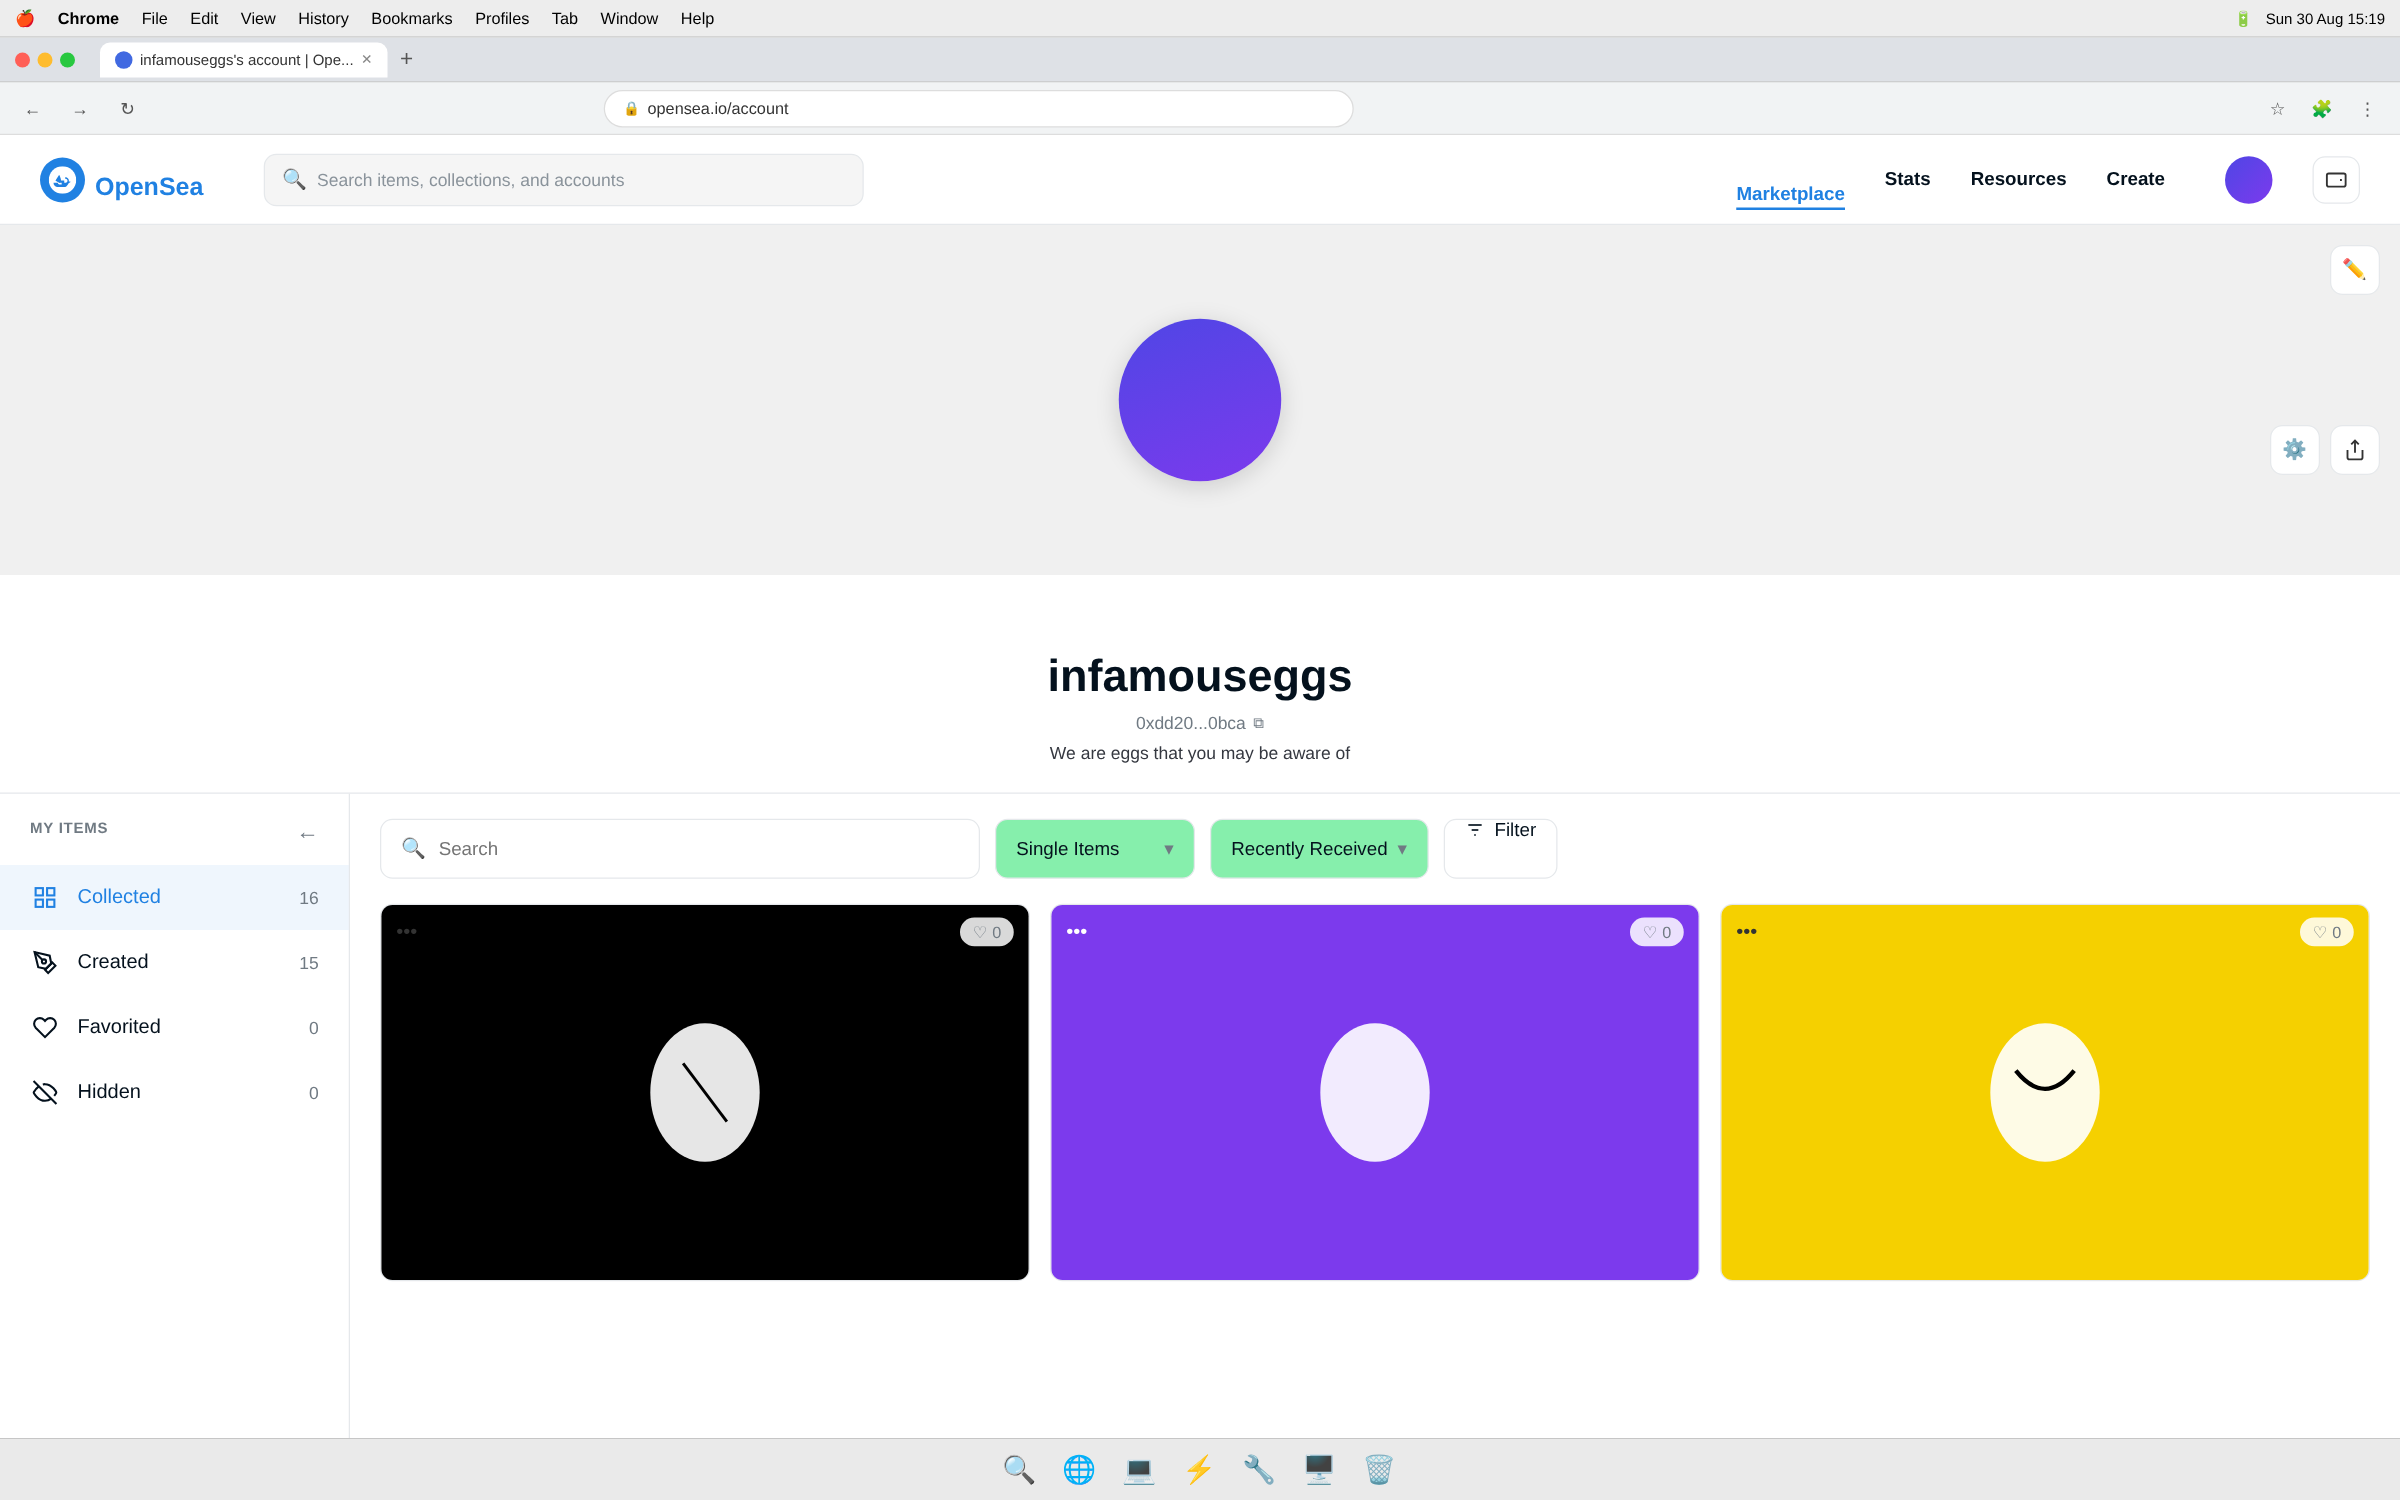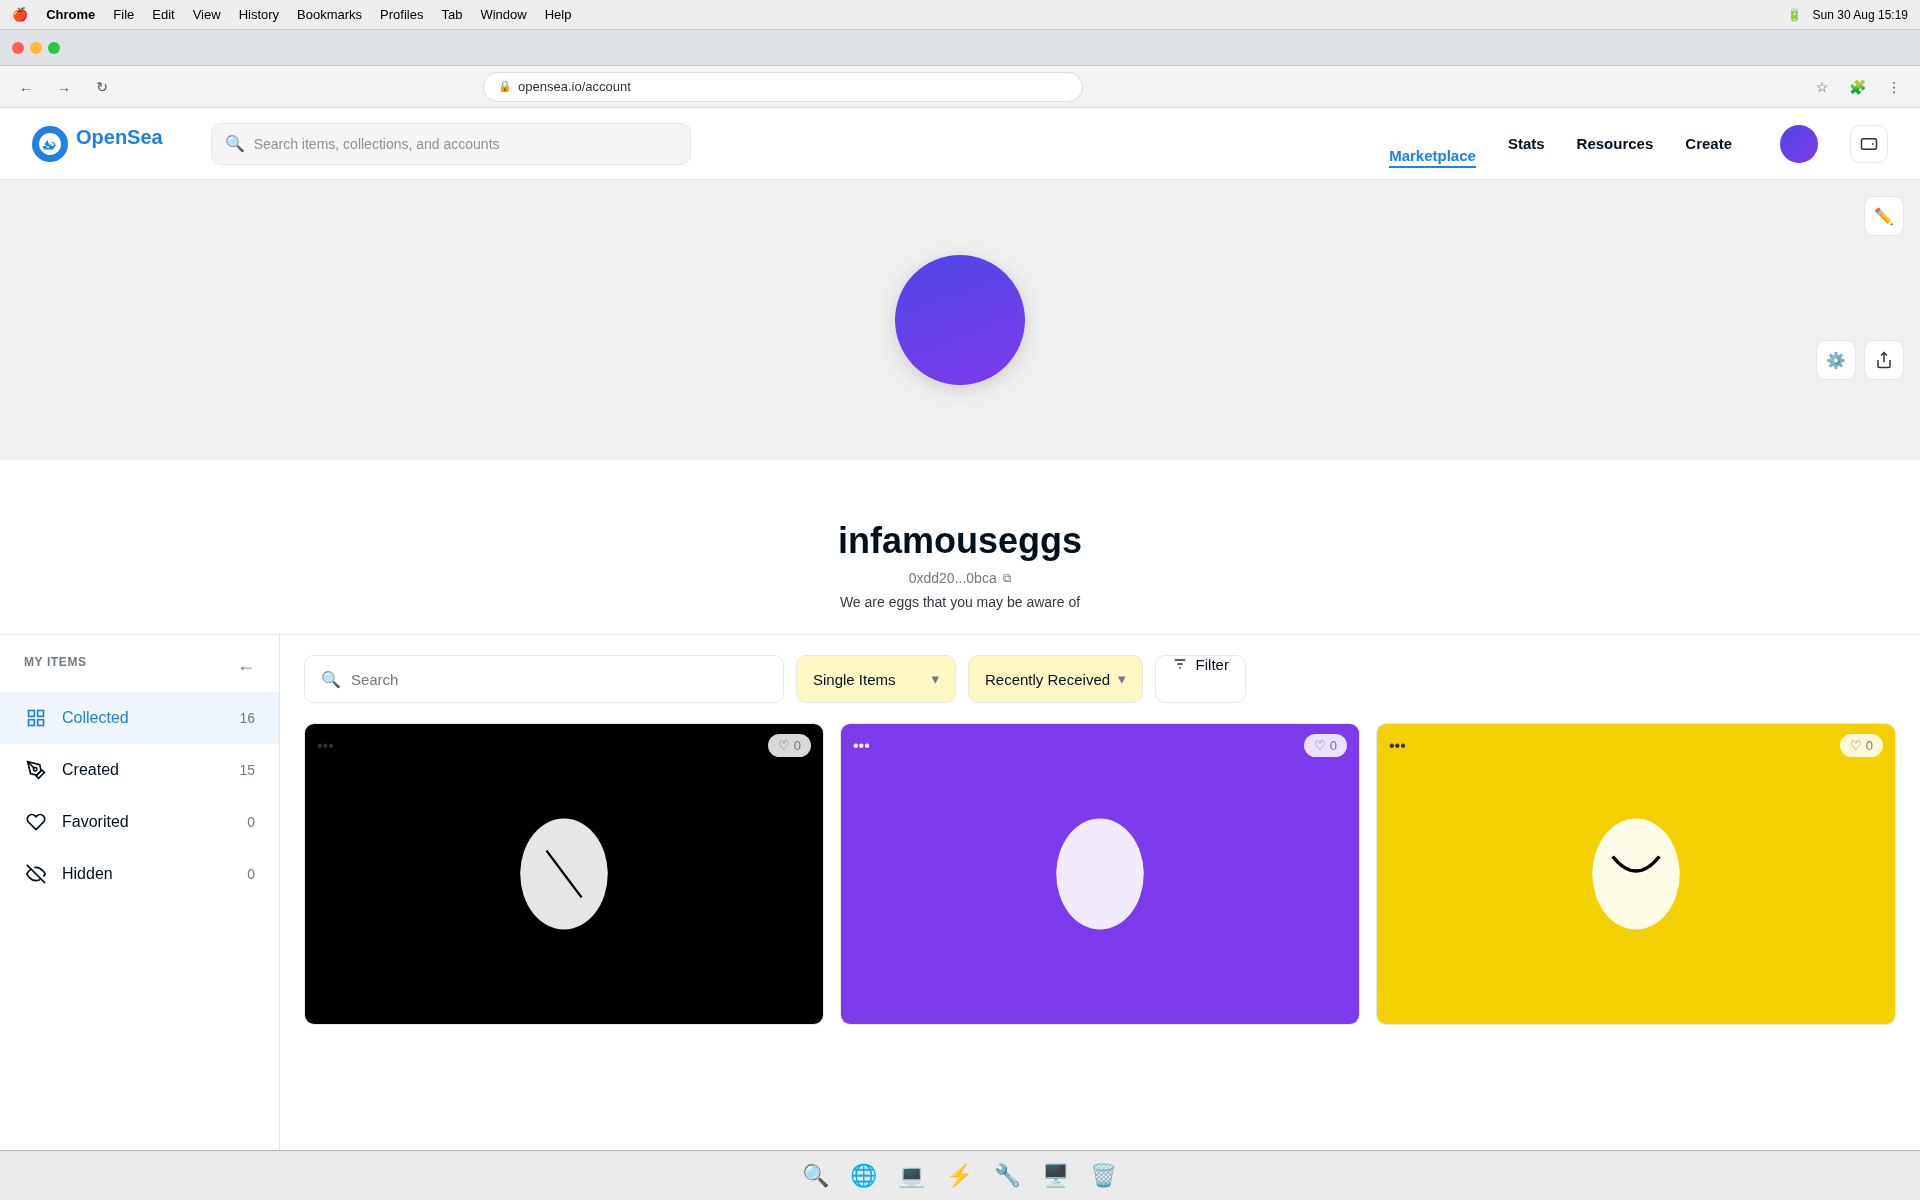--- a/index.html
+++ b/index.html
@@ -152,21 +152,21 @@
       display: flex;
       align-items: center;
       padding: 0 32px;
       gap: 24px;
       position: sticky;
       top: 0;
       z-index: 50;
     }
     .opensea-logo {
       display: flex;
-      align-items: flex-start;
+      align-items: flex-end;
       gap: 8px;
       font-size: 20px;
       font-weight: 700;
       color: #2081e2;
       cursor: pointer;
       text-decoration: none;
     }
     .opensea-logo-icon {
       width: 36px; height: 36px;
       background: #2081e2;
@@ -394,21 +394,21 @@
     .items-search input {
       border: none;
       background: transparent;
       font-size: 15px;
       color: #333;
       flex: 1;
       outline: none;
     }
     .dropdown-btn {
       height: 48px;
-      background: #fef9c3;
+      background: #86efac;
       border: 1px solid #e5e8eb;
       border-radius: 10px;
       display: flex;
       align-items: center;
       padding: 0 16px;
       gap: 8px;
       font-size: 15px;
       font-weight: 500;
       color: #04111d;
       cursor: pointer;
@@ -521,20 +521,28 @@
     <span>Sun 30 Aug  15:19</span>
   </div>
 </div>
 
 <div class="chrome-titlebar">
   <div class="traffic-lights">
     <div class="traffic-light tl-red"></div>
     <div class="traffic-light tl-yellow"></div>
     <div class="traffic-light tl-green"></div>
   </div>
+  <div class="tab-bar">
+    <div class="tab">
+      <div class="tab-favicon"></div>
+      <span>infamouseggs's account | Ope...</span>
+      <span class="tab-close">✕</span>
+    </div>
+    <span class="tab-new">+</span>
+  </div>
 </div>
 
 <div class="address-bar">
   <div class="nav-btn">←</div>
   <div class="nav-btn">→</div>
   <div class="nav-btn">↻</div>
   <div class="address-input">
     <span class="lock-icon">🔒</span>
     <span>opensea.io/account</span>
   </div>

